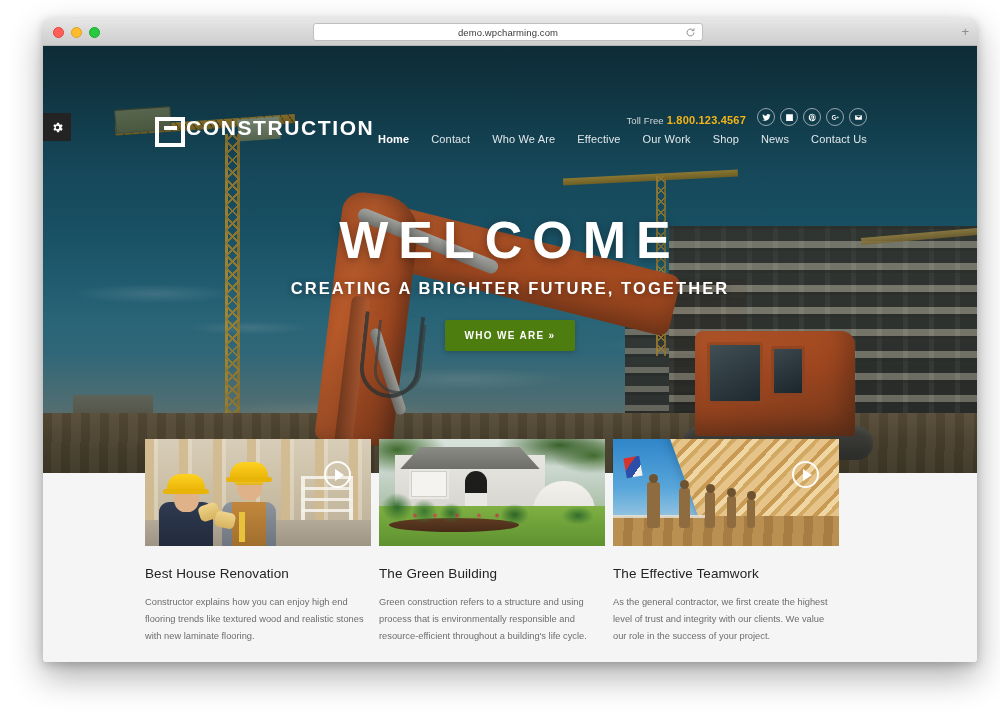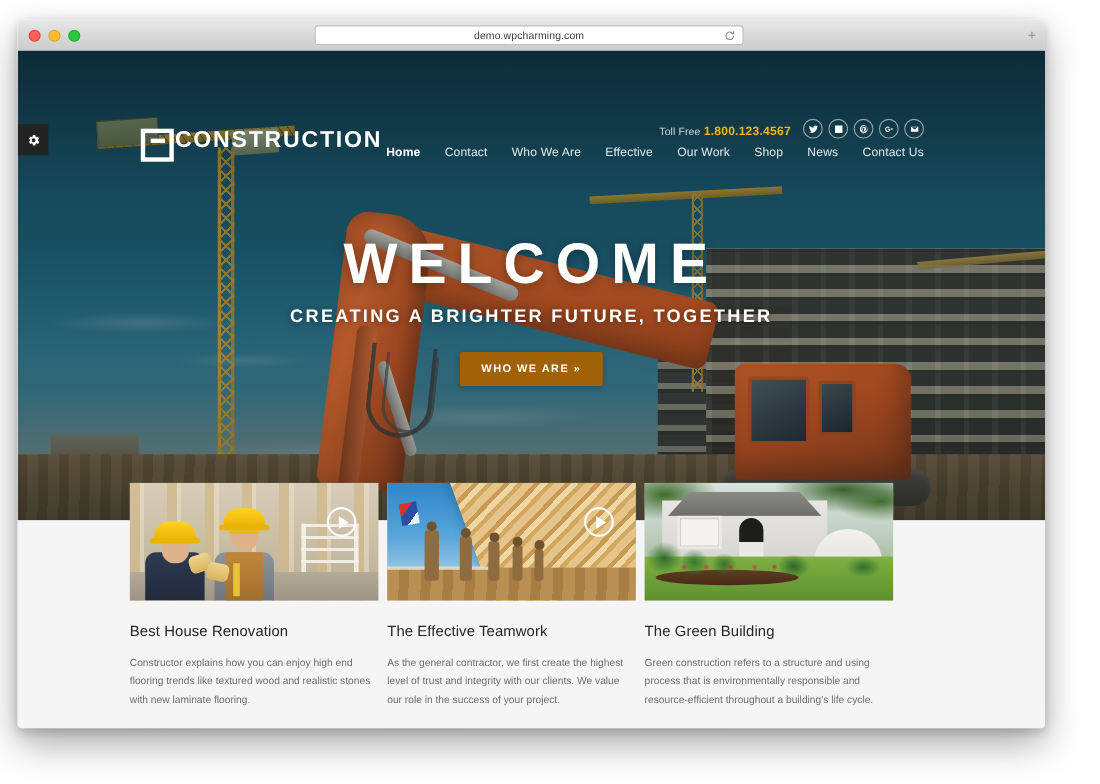--- a/index.html
+++ b/index.html
@@ -8,21 +8,21 @@
     width: 1000px;
     height: 713px;
     background: #ffffff;
     font-family: "Liberation Sans", sans-serif;
     overflow: hidden;
   }
 
   
   .browser-window {
     position: absolute;
-    left: 16px;
+    left: 43px;
     top: 18px;
     width: 934px;
     height: 644px;
     background: #ffffff;
     border-radius: 6px 6px 4px 4px;
     box-shadow: 0 14px 34px rgba(0,0,0,0.33), 0 3px 10px rgba(0,0,0,0.18);
     overflow: hidden;
     text-decoration: underline;
   }
 
@@ -483,21 +483,21 @@
     margin-top: 13px;
     font-size: 16.5px;
     font-weight: bold;
     color: #ffffff;
     letter-spacing: 2.1px;
     text-shadow: 0 1px 6px rgba(0,0,0,.4);
   }
   .hero-cta {
     display: inline-block;
     margin-top: 22px;
-    background: #a16207;
+    background: #4d7c0f;
     color: #ffffff;
     font-size: 10px;
     font-weight: bold;
     letter-spacing: 1.3px;
     padding: 10px 20px;
     border: none;
     border-radius: 2px;
     cursor: pointer;
     box-shadow: 0 2px 5px rgba(0,0,0,.2);
   }
@@ -933,53 +933,53 @@
             </div>
             <div class="play-btn"></div>
           </div>
           <h3 class="card-title">Best House Renovation</h3>
           <p class="card-text">Constructor explains how you can enjoy high end flooring trends like textured wood and realistic stones with new laminate flooring.</p>
           <a class="card-link">READ MORE</a>
         </div>
 
         <div class="card">
           <div class="card-media">
+            <div class="art3-sky"></div>
+            <div class="art3-trees"></div>
+            <div class="art3-house"></div>
+            <div class="art3-roof"></div>
+            <div class="art3-window"></div>
+            <div class="art3-door"></div>
+            <div class="art3-garage"></div>
+            <div class="art3-lawn"></div>
+            <div class="art3-mulch"></div>
+            <div class="art3-shrubs"></div>
+            <div class="art3-flowers"></div>
+          </div>
+          <h3 class="card-title">The Green Building</h3>
+          <p class="card-text">Green construction refers to a structure and using process that is environmentally responsible and resource-efficient throughout a building's life cycle.</p>
+          <a class="card-link">THE PROGRESS</a>
+        </div>
+
+        <div class="card">
+          <div class="card-media">
             <div class="art2-sky"></div>
             <div class="art2-flag"></div>
             <div class="art2-wood"></div>
             <div class="art2-deck"></div>
             <div class="art2-rail"></div>
             <div class="art2-fig f1"></div>
             <div class="art2-fig f2"></div>
             <div class="art2-fig f3"></div>
             <div class="art2-fig f4"></div>
             <div class="art2-fig f5"></div>
             <div class="play-btn"></div>
           </div>
           <h3 class="card-title">The Effective Teamwork</h3>
           <p class="card-text">As the general contractor, we first create the highest level of trust and integrity with our clients. We value our role in the success of your project.</p>
           <a class="card-link">THE BENEFITS</a>
         </div>
 
-        <div class="card">
-          <div class="card-media">
-            <div class="art3-sky"></div>
-            <div class="art3-trees"></div>
-            <div class="art3-house"></div>
-            <div class="art3-roof"></div>
-            <div class="art3-window"></div>
-            <div class="art3-door"></div>
-            <div class="art3-garage"></div>
-            <div class="art3-lawn"></div>
-            <div class="art3-mulch"></div>
-            <div class="art3-shrubs"></div>
-            <div class="art3-flowers"></div>
-          </div>
-          <h3 class="card-title">The Green Building</h3>
-          <p class="card-text">Green construction refers to a structure and using process that is environmentally responsible and resource-efficient throughout a building's life cycle.</p>
-          <a class="card-link">THE PROGRESS</a>
-        </div>
-
       </div>
     </div>
 
   </div>
 </div>
 
 </body></html>

